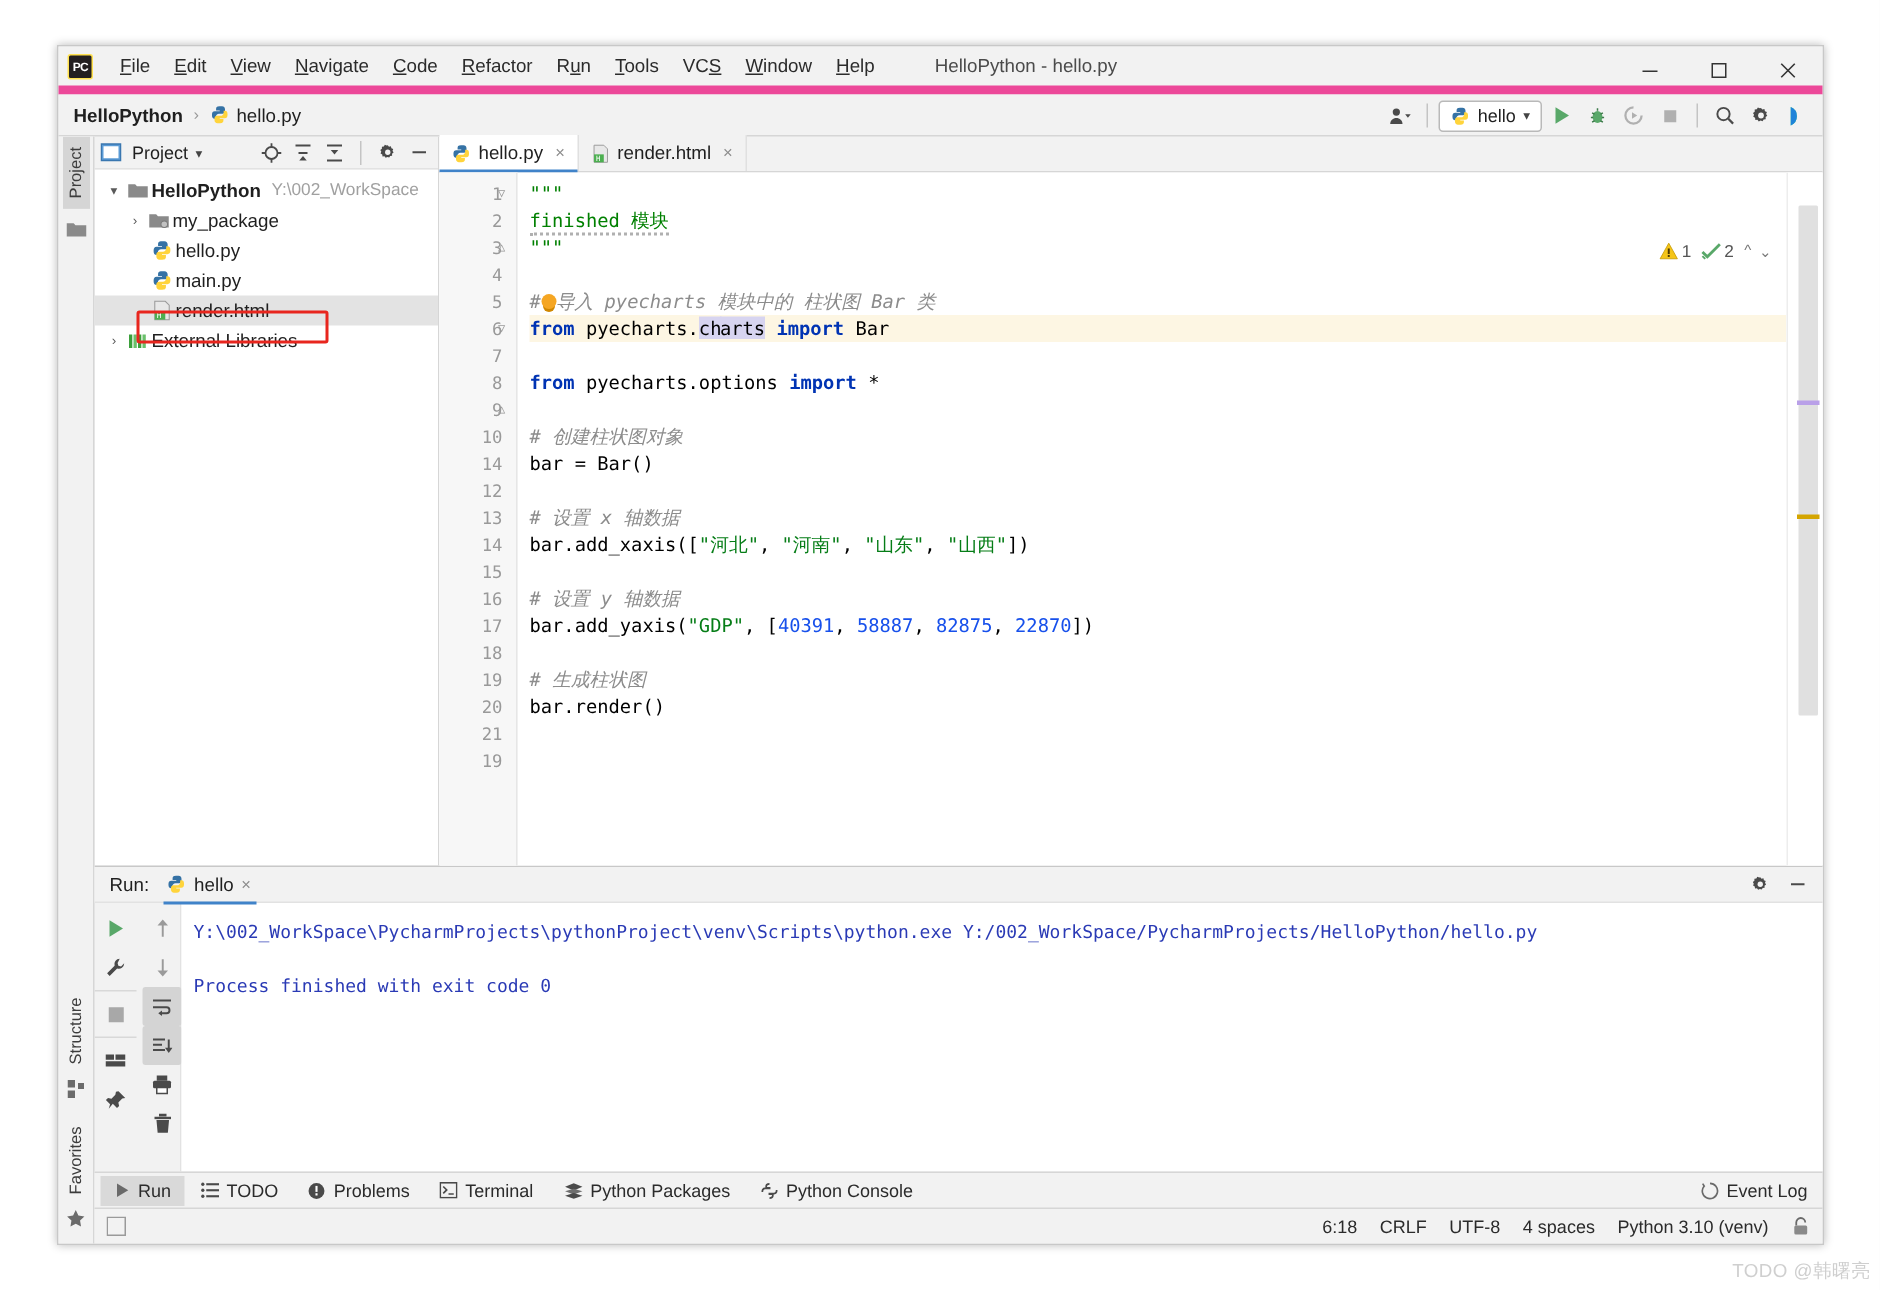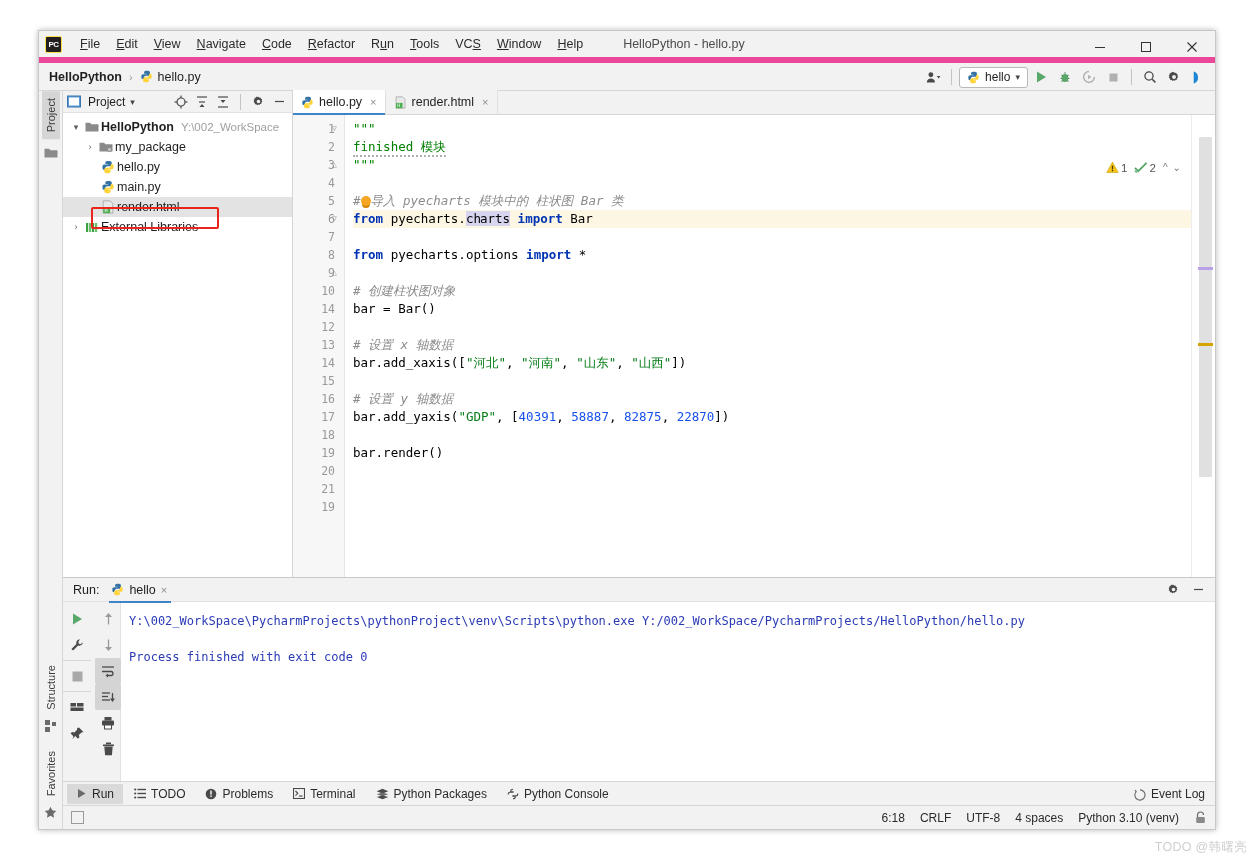--- a/index.html
+++ b/index.html
@@ -317,21 +317,21 @@
     display: flex; align-items: center;
     padding-left: 4px; gap: 2px;
     position: relative;
   }
   .btab {
     display: flex; align-items: center; gap: 5px;
     font-size: 12px; color: #2b2b2b;
     padding: 3px 9px;
   }
   .btab.active { background: #d9d9d9; }
-  .bottom-right { position: absolute; right: 10px; display: flex; align-items: flex-end; gap: 5px; font-size: 12px; color: #2b2b2b; }
+  .bottom-right { position: absolute; right: 10px; display: flex; align-items: center; gap: 5px; font-size: 12px; color: #2b2b2b; }
 
   
   .statusbar {
     height: 24px; background: #f2f2f2;
     border-top: 1px solid #d6d6d6;
     display: flex; align-items: center;
     position: relative;
     padding-left: 8px;
   }
   .status-right {
@@ -695,20 +695,21 @@
                 <div class="cl">&nbsp;</div>
                 <div class="cl"><span class="cmt"># 创建柱状图对象</span></div>
                 <div class="cl"><span class="ident">bar</span><span> </span><span>=</span><span> </span><span class="ident">Bar()</span></div>
                 <div class="cl">&nbsp;</div>
                 <div class="cl"><span class="cmt"># 设置 x 轴数据</span></div>
                 <div class="cl"><span class="ident">bar.add_xaxis</span><span>([</span><span class="str">"</span><span class="str">河北</span><span class="str">"</span><span>, </span><span class="str">"</span><span class="str">河南</span><span class="str">"</span><span>, </span><span class="str">"</span><span class="str">山东</span><span class="str">"</span><span>, </span><span class="str">"</span><span class="str">山西</span><span class="str">"</span><span>])</span></div>
                 <div class="cl">&nbsp;</div>
                 <div class="cl"><span class="cmt"># 设置 y 轴数据</span></div>
                 <div class="cl"><span class="ident">bar.add_yaxis</span><span>(</span><span class="str">"</span><span class="str">GDP</span><span class="str">"</span><span>, [</span><span class="num">40391</span><span>, </span><span class="num">58887</span><span>, </span><span class="num">82875</span><span>, </span><span class="num">22870</span><span>])</span></div>
                 <div class="cl">&nbsp;</div>
+                <div class="cl"><span class="cmt"># 生成柱状图</span></div>
                 <div class="cl"><span class="ident">bar.render()</span></div>
                 <div class="cl">&nbsp;</div>
               </div>
 
               <div class="editor-right">
                 <div class="scroll-thumb"></div>
                 <div class="mark" style="top:152px;background:#b9a0e8;"></div>
                 <div class="mark" style="top:228px;background:#d4a500;"></div>
               </div>
             </div>

